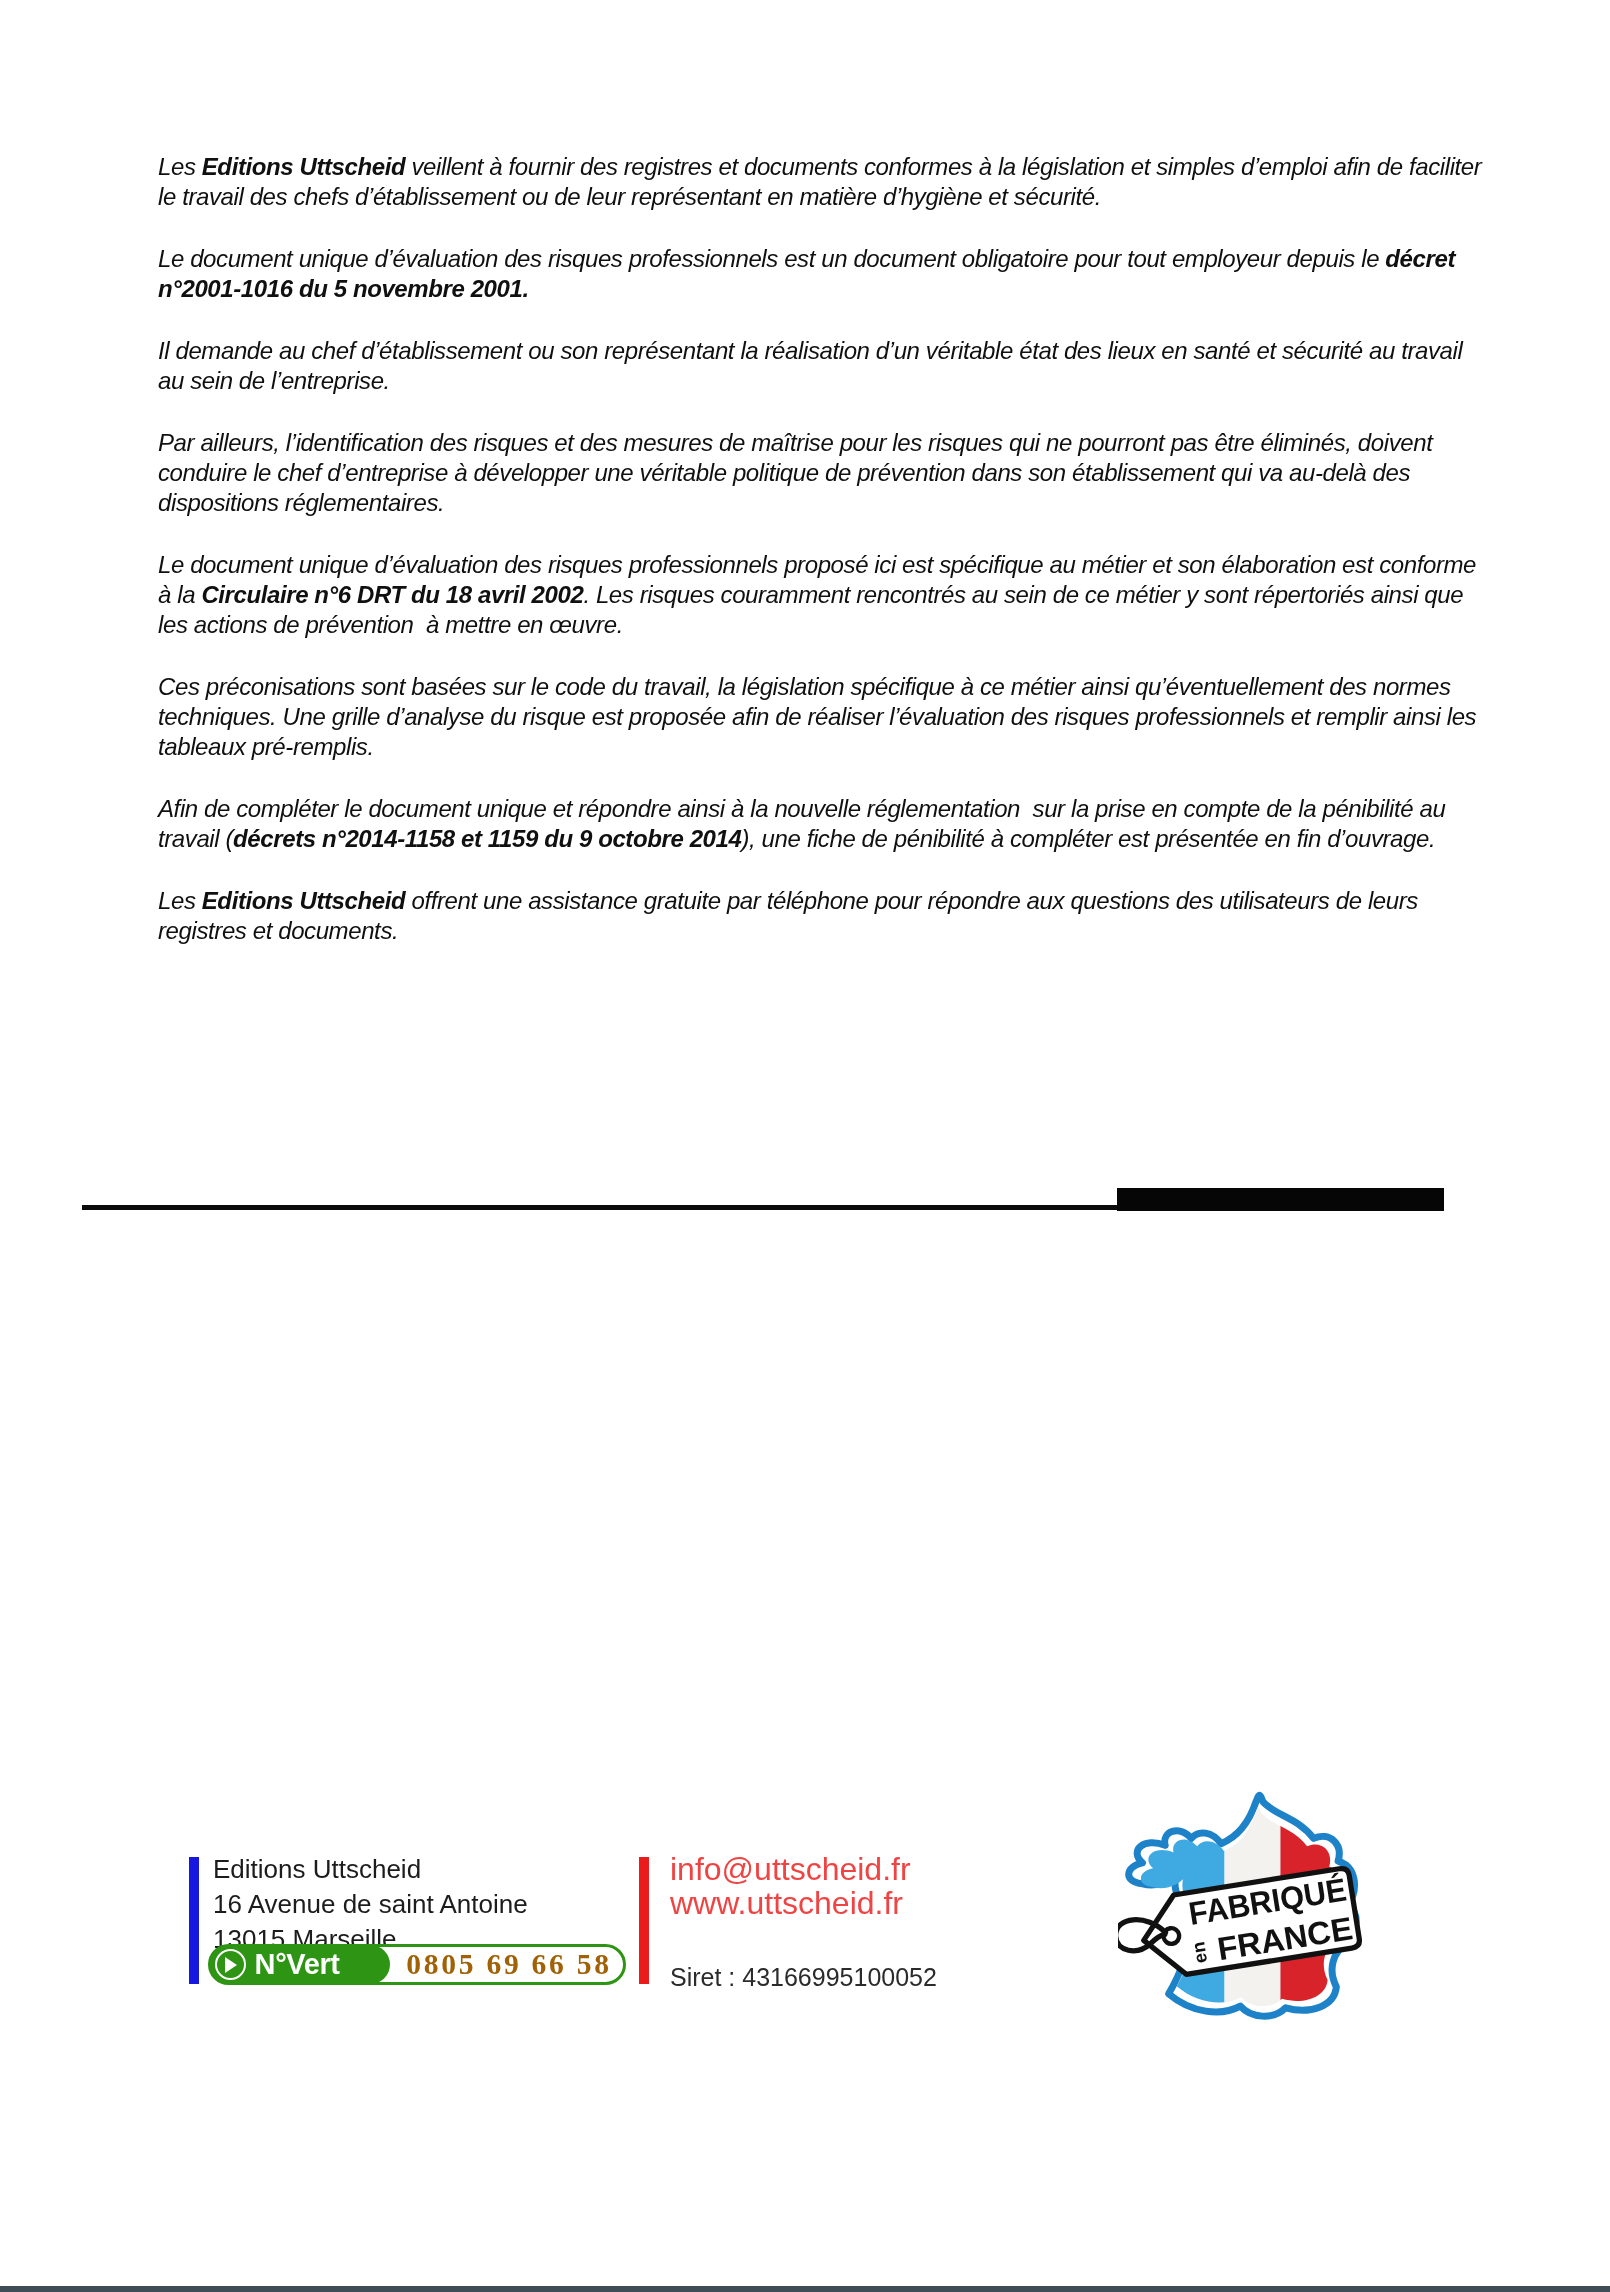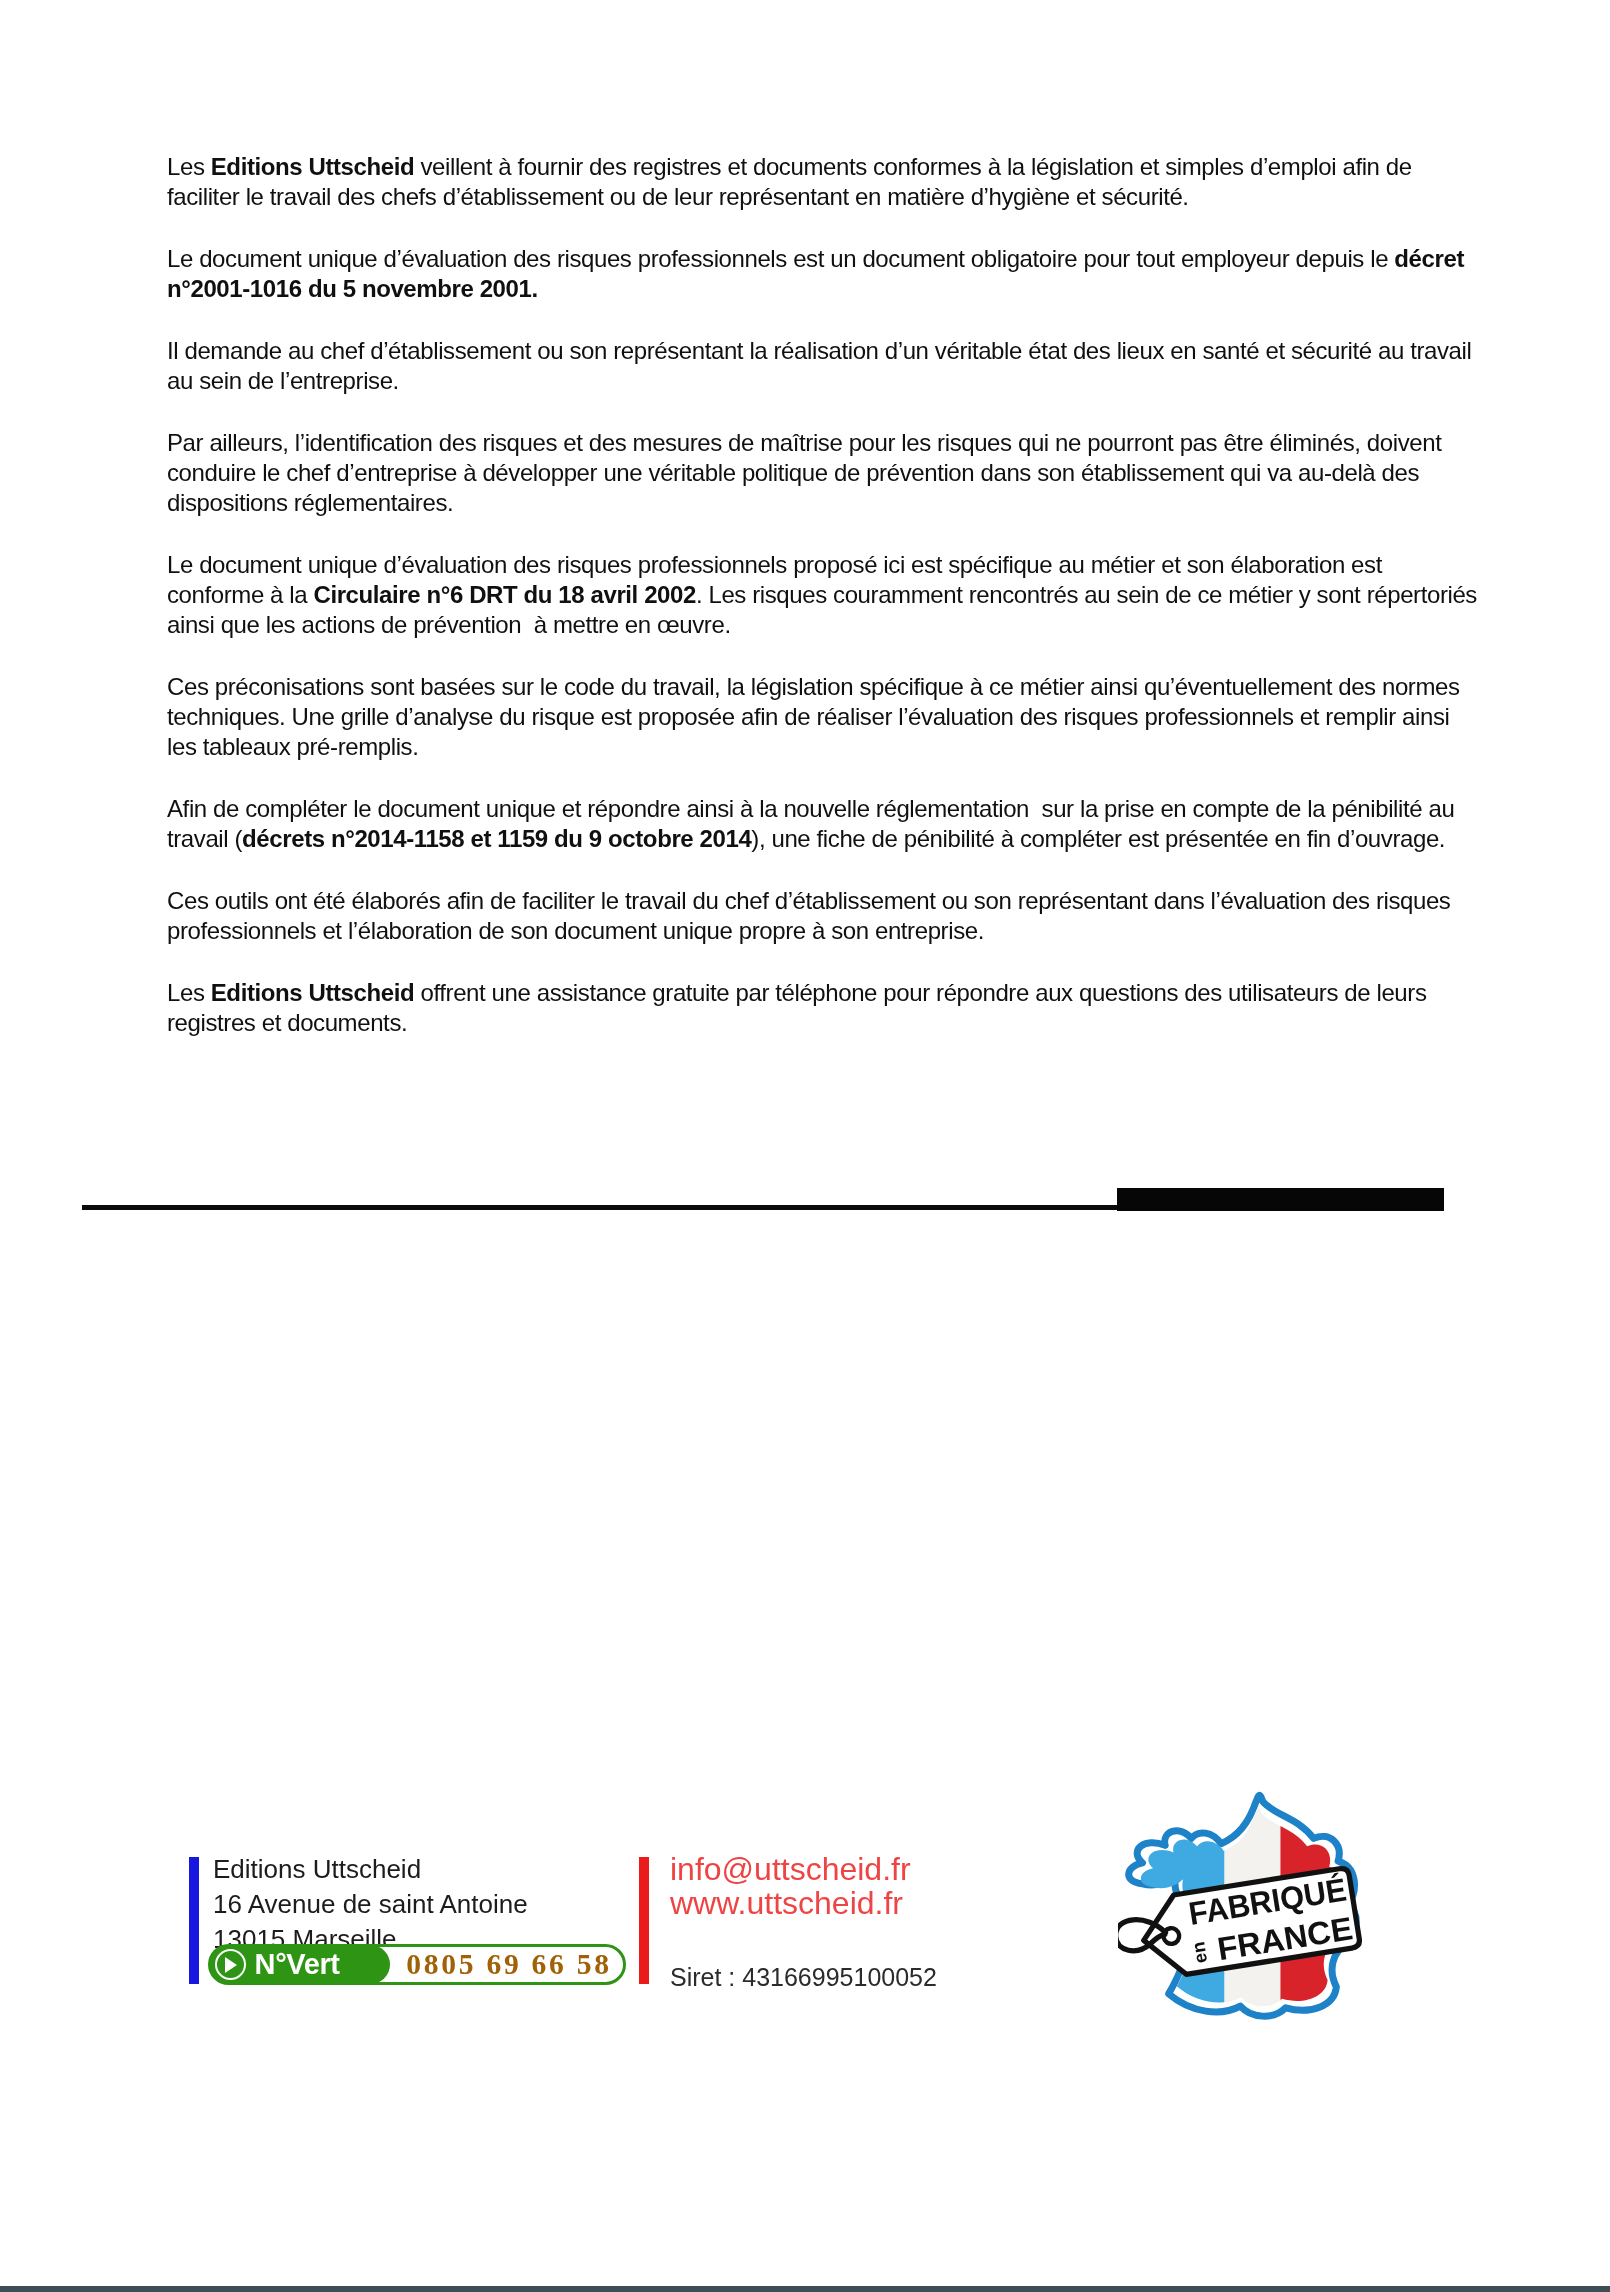--- a/index.html
+++ b/index.html
@@ -10,21 +10,21 @@
     overflow:hidden;
     font-family:"Liberation Sans", sans-serif;
     color:#101010;
   }
   
   .content{
     position:absolute;left:150px;top:152px;width:1334px;
     font-size:24px;line-height:30px;letter-spacing:-0.4px;
     text-align:left;
   }
-  .content p{margin:0 0 32px 17px;}
+  .content p{margin:0 0 32px 8px;font-style:italic;}
   .content b{font-weight:bold;}
 
   
   .divider-line{position:absolute;left:82px;top:1205px;width:1035px;height:4.5px;background:#0b0b0b;}
   .divider-block{position:absolute;left:1117px;top:1188px;width:327px;height:23px;background:#060606;}
 
   
   .bar{position:absolute;top:1857px;width:9.9px;height:127px;}
   .bar-blue{left:189px;background:#1717df;}
   .bar-red{left:639px;background:#ec1b1b;}
@@ -72,21 +72,20 @@
 <div class="page">
 
   <div class="content">
       <p><span>Les </span><b>Editions Uttscheid</b><span> veillent à fournir des registres et documents conformes à la législation et simples d’emploi afin de faciliter le travail des chefs d’établissement ou de leur représentant en matière d’hygiène et sécurité.</span></p>
       <p><span>Le document unique d’évaluation des risques professionnels est un document obligatoire pour tout employeur depuis le </span><b>décret n°2001-1016 du 5 novembre 2001.</b></p>
       <p><span>Il demande au chef d’établissement ou son représentant la réalisation d’un véritable état des lieux en santé et sécurité au travail au sein de l’entreprise.</span></p>
       <p><span>Par ailleurs, l’identification des risques et des mesures de maîtrise pour les risques qui ne pourront pas être éliminés, doivent conduire le chef d’entreprise à développer une véritable politique de prévention dans son établissement qui va au-delà des dispositions réglementaires.</span></p>
       <p><span>Le document unique d’évaluation des risques professionnels proposé ici est spécifique au métier et son élaboration est conforme à la </span><b>Circulaire n°6 DRT du 18 avril 2002</b><span>. Les risques couramment rencontrés au sein de ce métier y sont répertoriés ainsi que les actions de prévention&nbsp; à mettre en œuvre.</span></p>
       <p><span>Ces préconisations sont basées sur le code du travail, la législation spécifique à ce métier ainsi qu’éventuellement des normes techniques. Une grille d’analyse du risque est proposée afin de réaliser l’évaluation des risques professionnels et remplir ainsi les tableaux pré-remplis.</span></p>
       <p><span>Afin de compléter le document unique et répondre ainsi à la nouvelle réglementation&nbsp; sur la prise en compte de la pénibilité au travail (</span><b>décrets n°2014-1158 et 1159 du 9 octobre 2014</b><span>), une fiche de pénibilité à compléter est présentée en fin d’ouvrage.</span></p>
-      <p><span>Ces outils ont été élaborés afin de faciliter le travail du chef d’établissement ou son représentant dans l’évaluation des risques professionnels et l’élaboration de son document unique propre à son entreprise.</span></p>
       <p><span>Les </span><b>Editions Uttscheid</b><span> offrent une assistance gratuite par téléphone pour répondre aux questions des utilisateurs de leurs registres et documents.</span></p>
     </div>
 
   <div class="divider-line"></div>
   <div class="divider-block"></div>
 
   <div>
     <div class="bar bar-blue"></div>
     <div class="address">
         <div>Editions Uttscheid</div>

